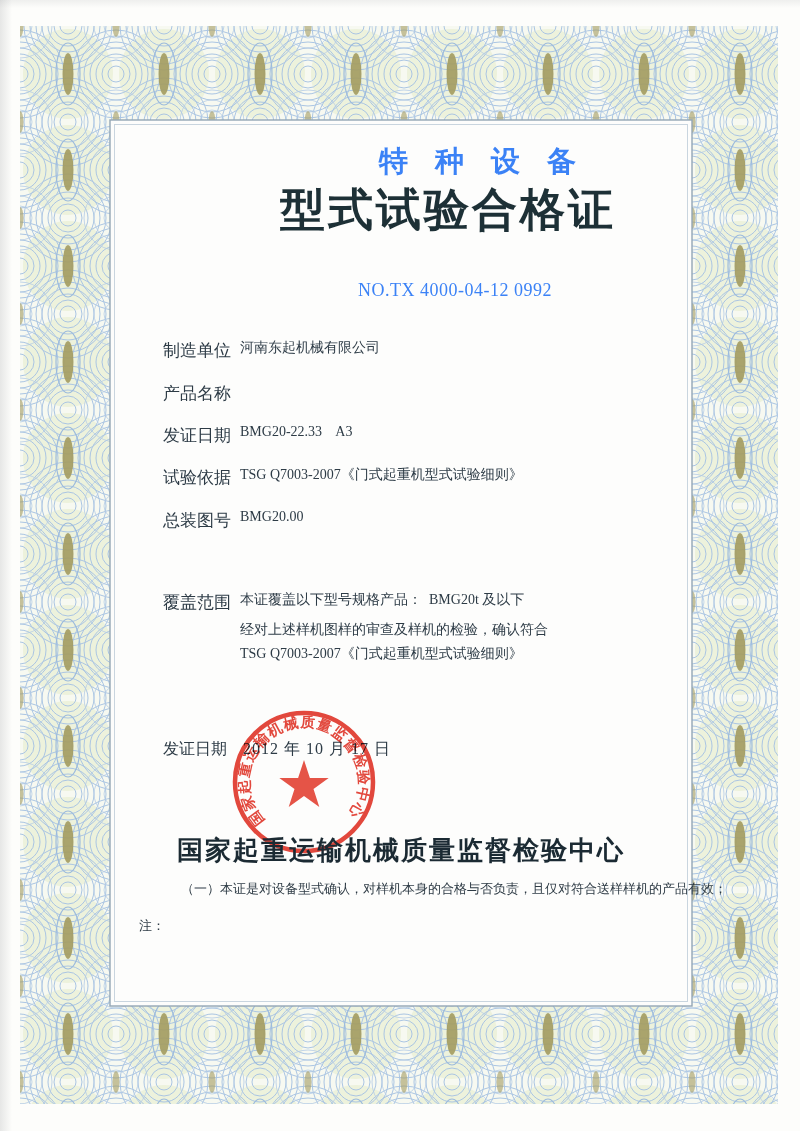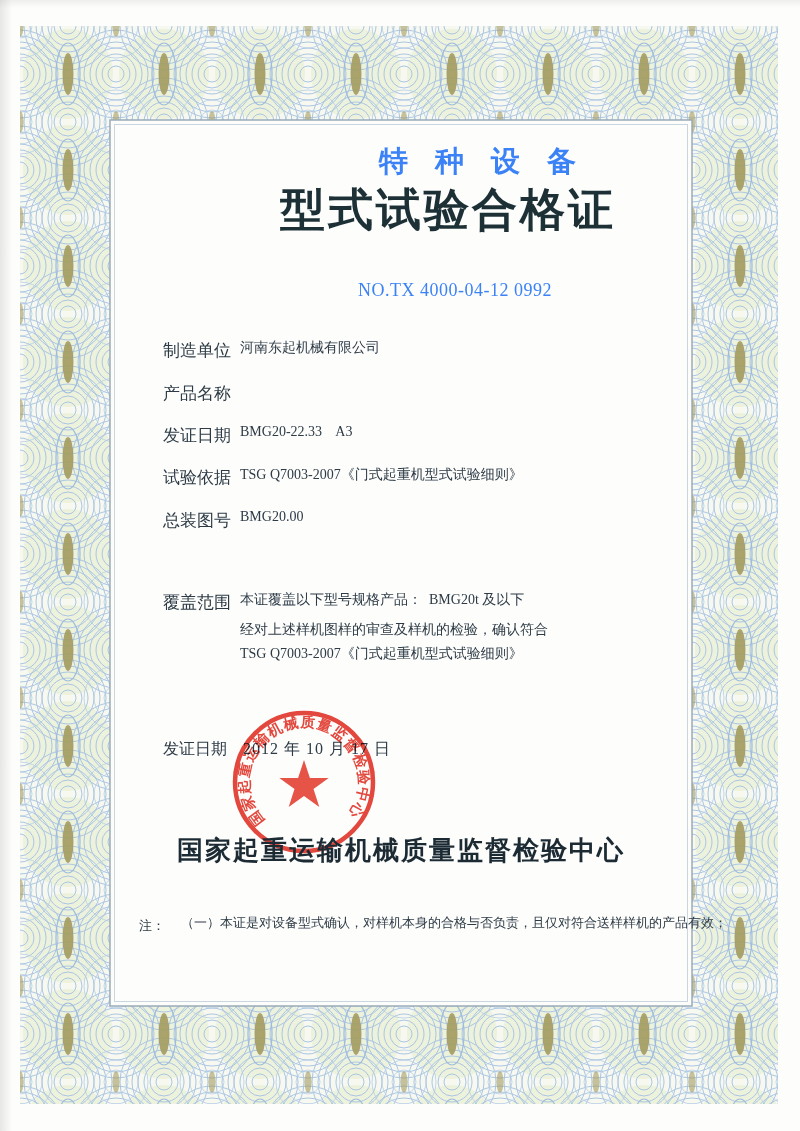--- a/index.html
+++ b/index.html
@@ -32,21 +32,21 @@
   .dlbl{position:absolute;left:163px;top:739px;font-size:16px;white-space:pre;color:#2d3b46;}
   .dval{position:absolute;left:243px;top:739px;font-size:16px;letter-spacing:1px;white-space:pre;color:#2d3b46;}
 
   .stamp{position:absolute;left:222px;top:700px;mix-blend-mode:multiply;opacity:.93;}
 
   .authority{left:110px;top:833px;width:582px;text-align:center;font-size:26px;font-weight:bold;
     letter-spacing:2px;color:#1b2a33;white-space:pre;}
 
   .ntlbl{position:absolute;left:139px;top:917px;font-size:13px;color:#2e3b45;white-space:pre;}
   .note{position:absolute;left:181px;width:530px;font-size:13px;color:#2e3b45;white-space:pre;}
-  .n1{top:914px}.n2{top:941px}
+  .n1{top:880px}.n2{top:941px}
 </style>
 </head>
 <body>
 
 <div class="page">
 
   <svg class="bg" width="800" height="1131" viewBox="0 0 800 1131">
     <defs>
       <pattern id="gp" x="20" y="26" width="96" height="96" patternUnits="userSpaceOnUse">
         <rect width="96" height="96" fill="#f7f9f1"></rect>

